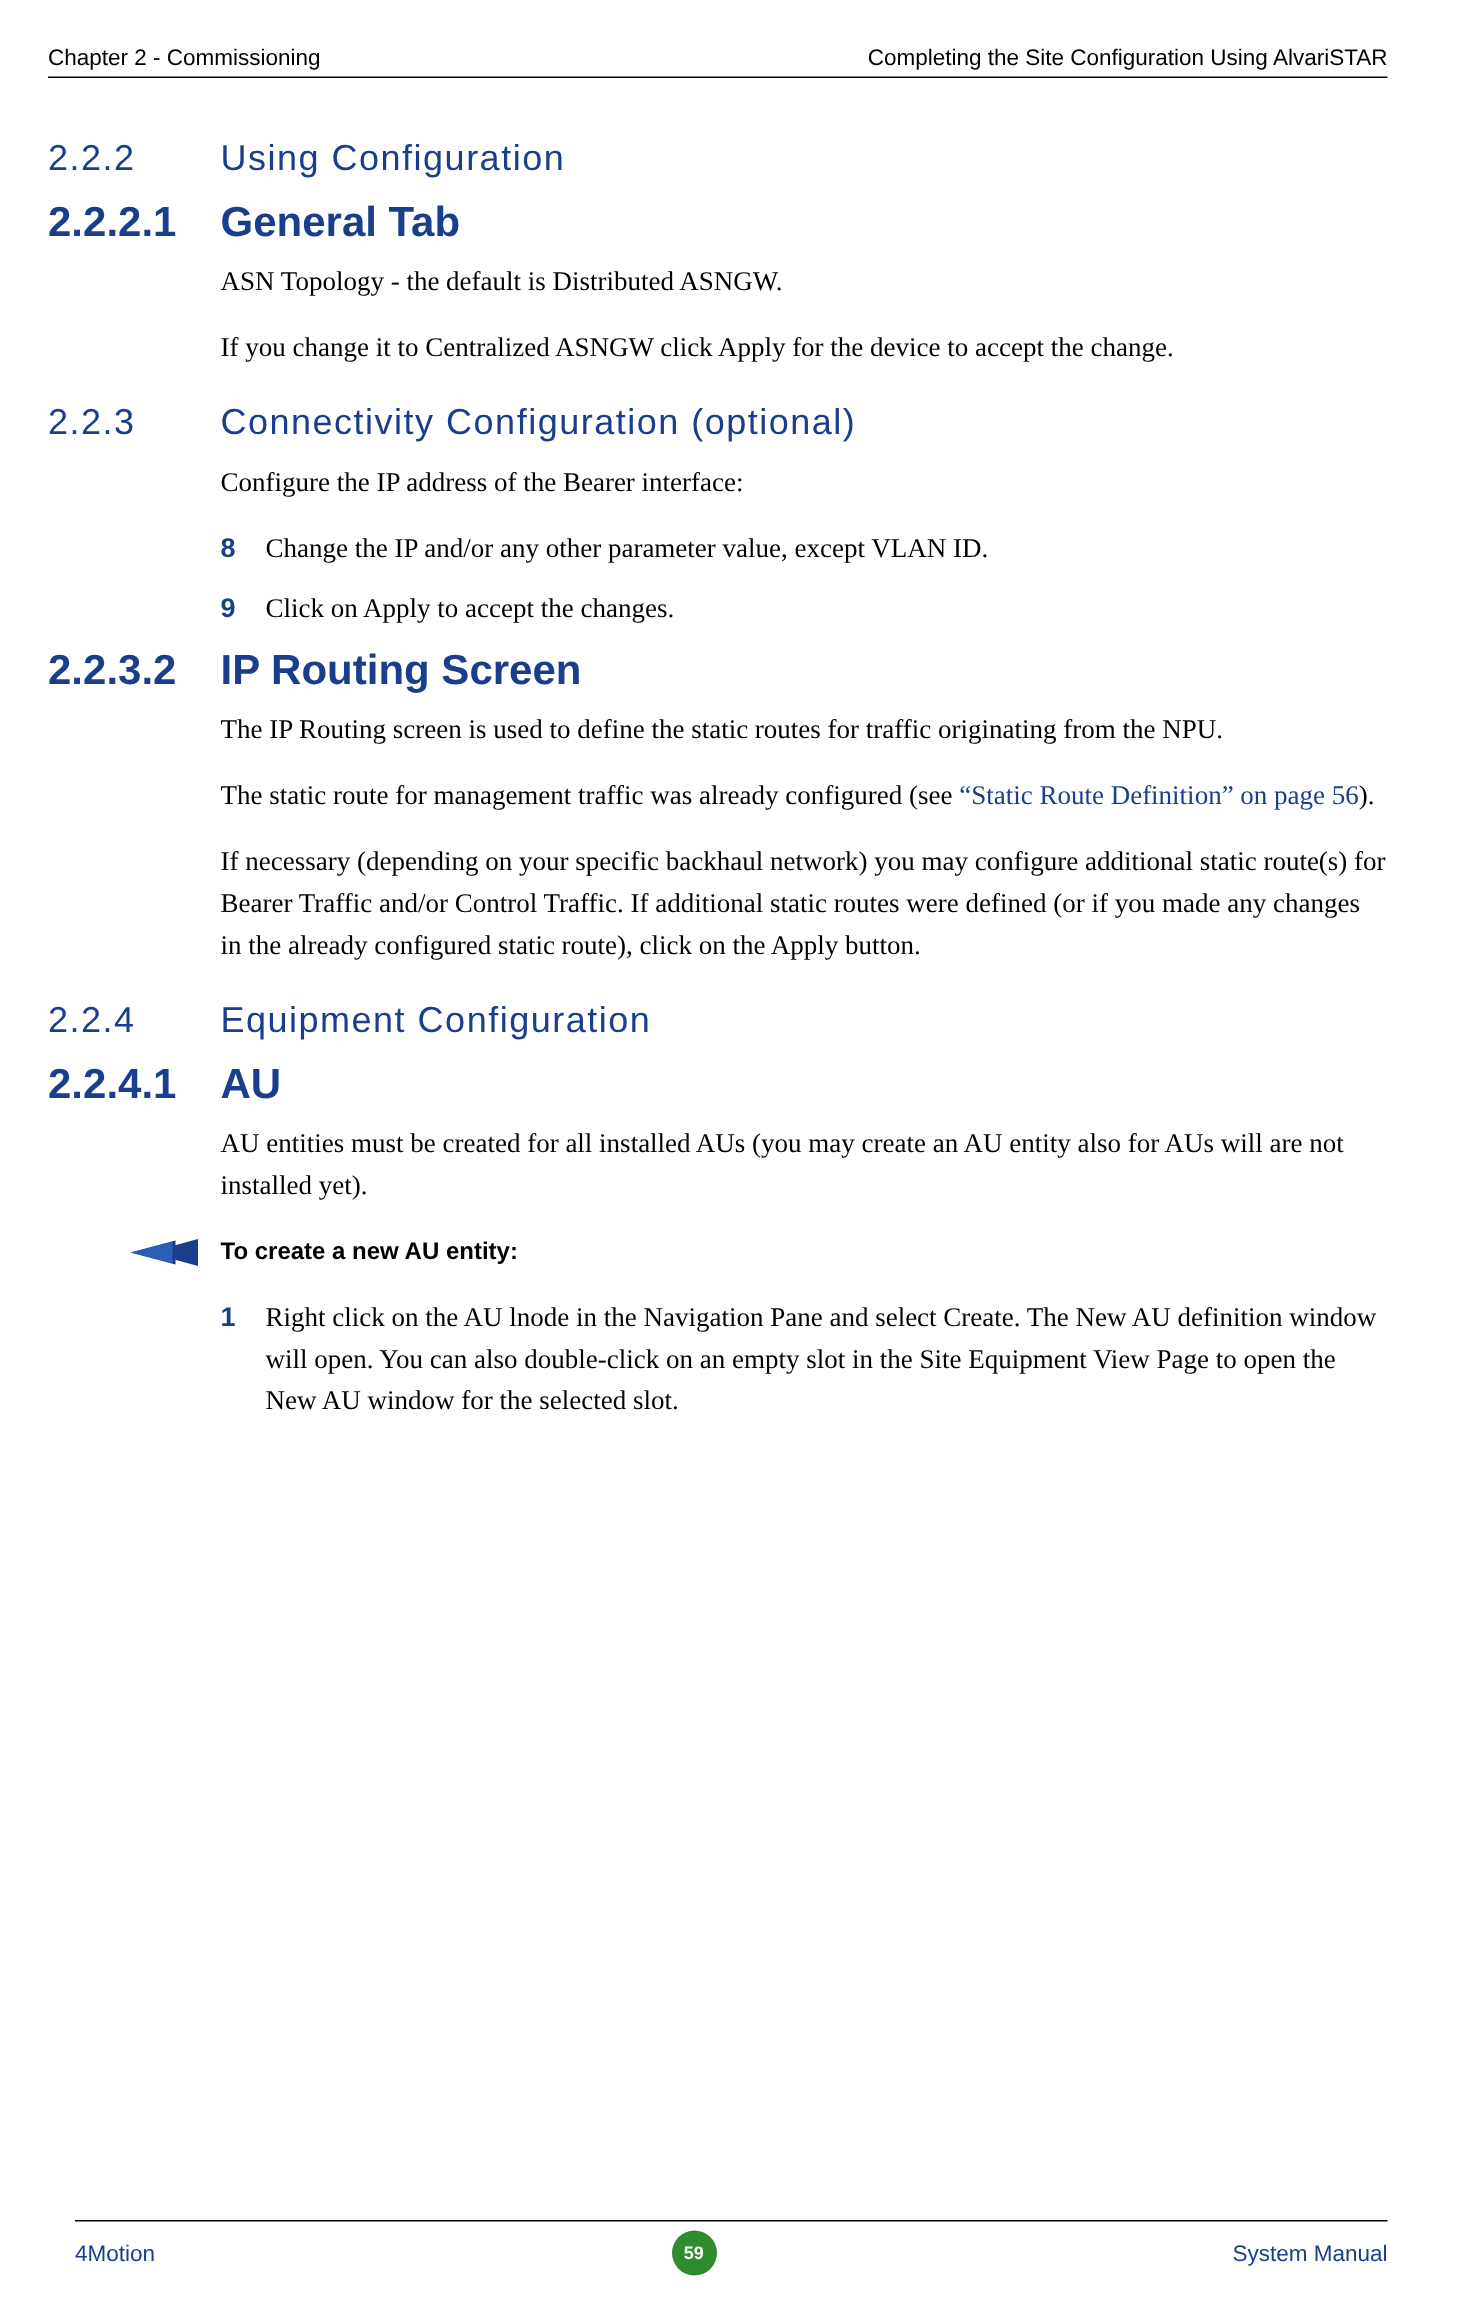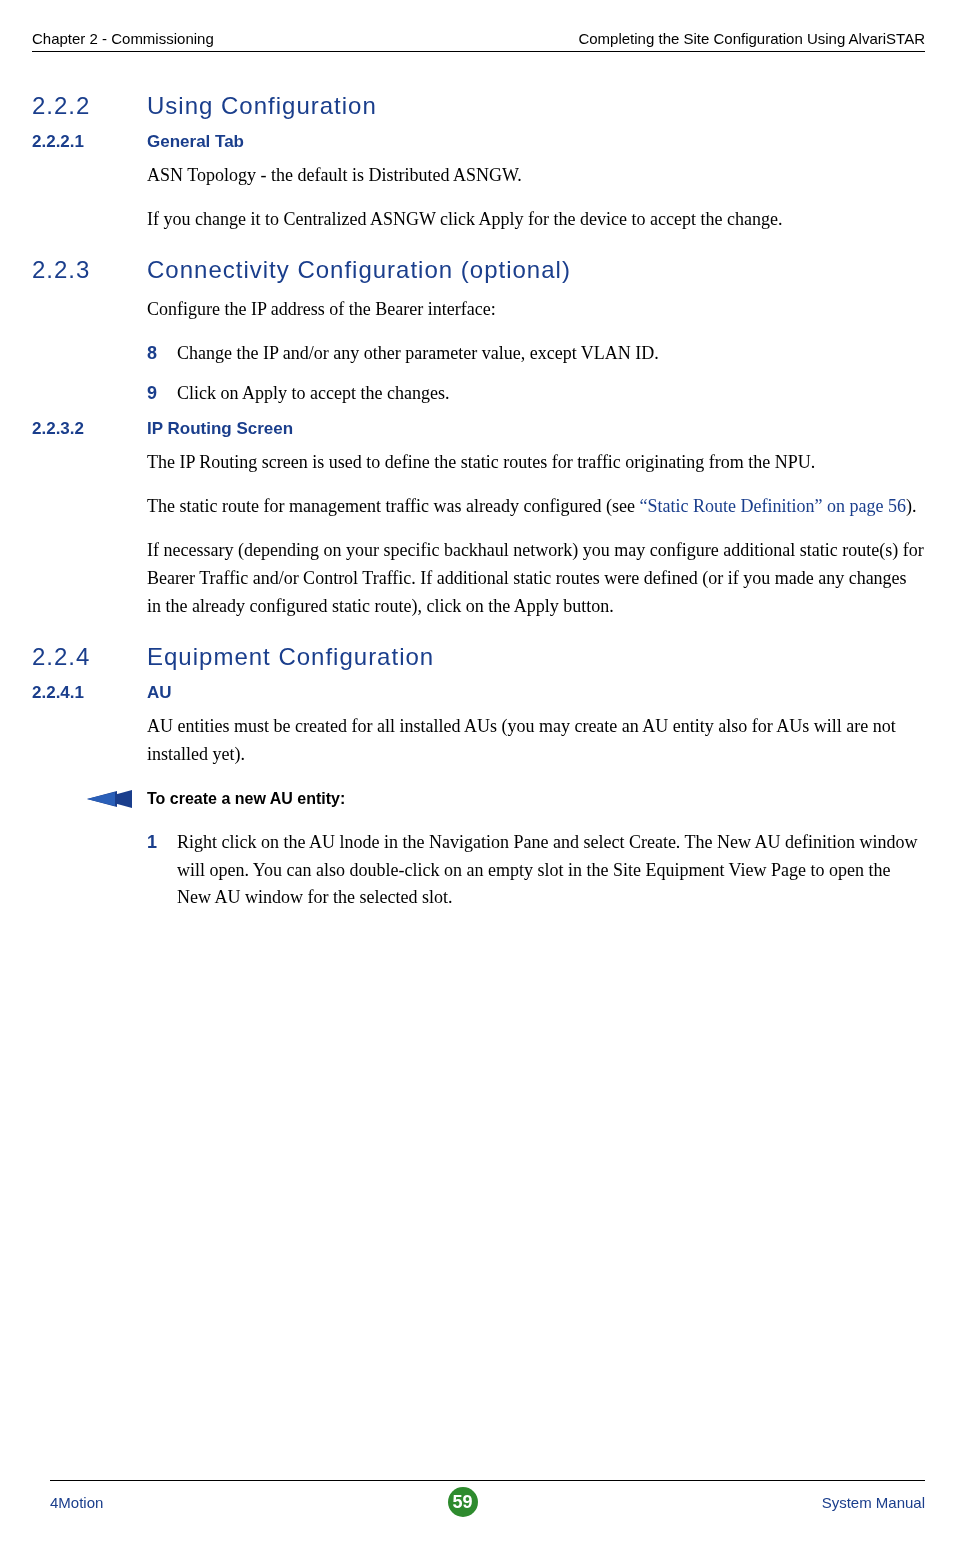--- a/index.html
+++ b/index.html
@@ -36,21 +36,21 @@
     font-size: 24px;
     letter-spacing: 1px;
     font-weight: normal;
     margin: 22px 0 12px 0;
     display: flex;
   }
   .h2 .num { width: 115px; flex-shrink: 0; }
   .h3 {
     color: #1a3e8c;
     font-family: Arial, Helvetica, sans-serif;
-    font-size: 17px;
+    font-size: 28px;
     font-weight: bold;
     margin: 10px 0 10px 0;
     display: flex;
   }
   .h3 .num { width: 115px; flex-shrink: 0; }
   .body-text {
     font-size: 18px;
     line-height: 1.55;
     margin: 0 0 16px 115px;
     color: #000;
@@ -102,21 +102,21 @@
   }
   .page-badge {
     background: #2e8b2e;
     color: #fff;
     border-radius: 50%;
     width: 30px;
     height: 30px;
     display: flex;
     align-items: center;
     justify-content: center;
-    font-size: 18px;
+    font-size: 12px;
     font-weight: bold;
   }
 </style>
 </head>
 <body>
 
 <div class="page">
 
   <div class="header">
     <span>Chapter 2 - Commissioning</span>

